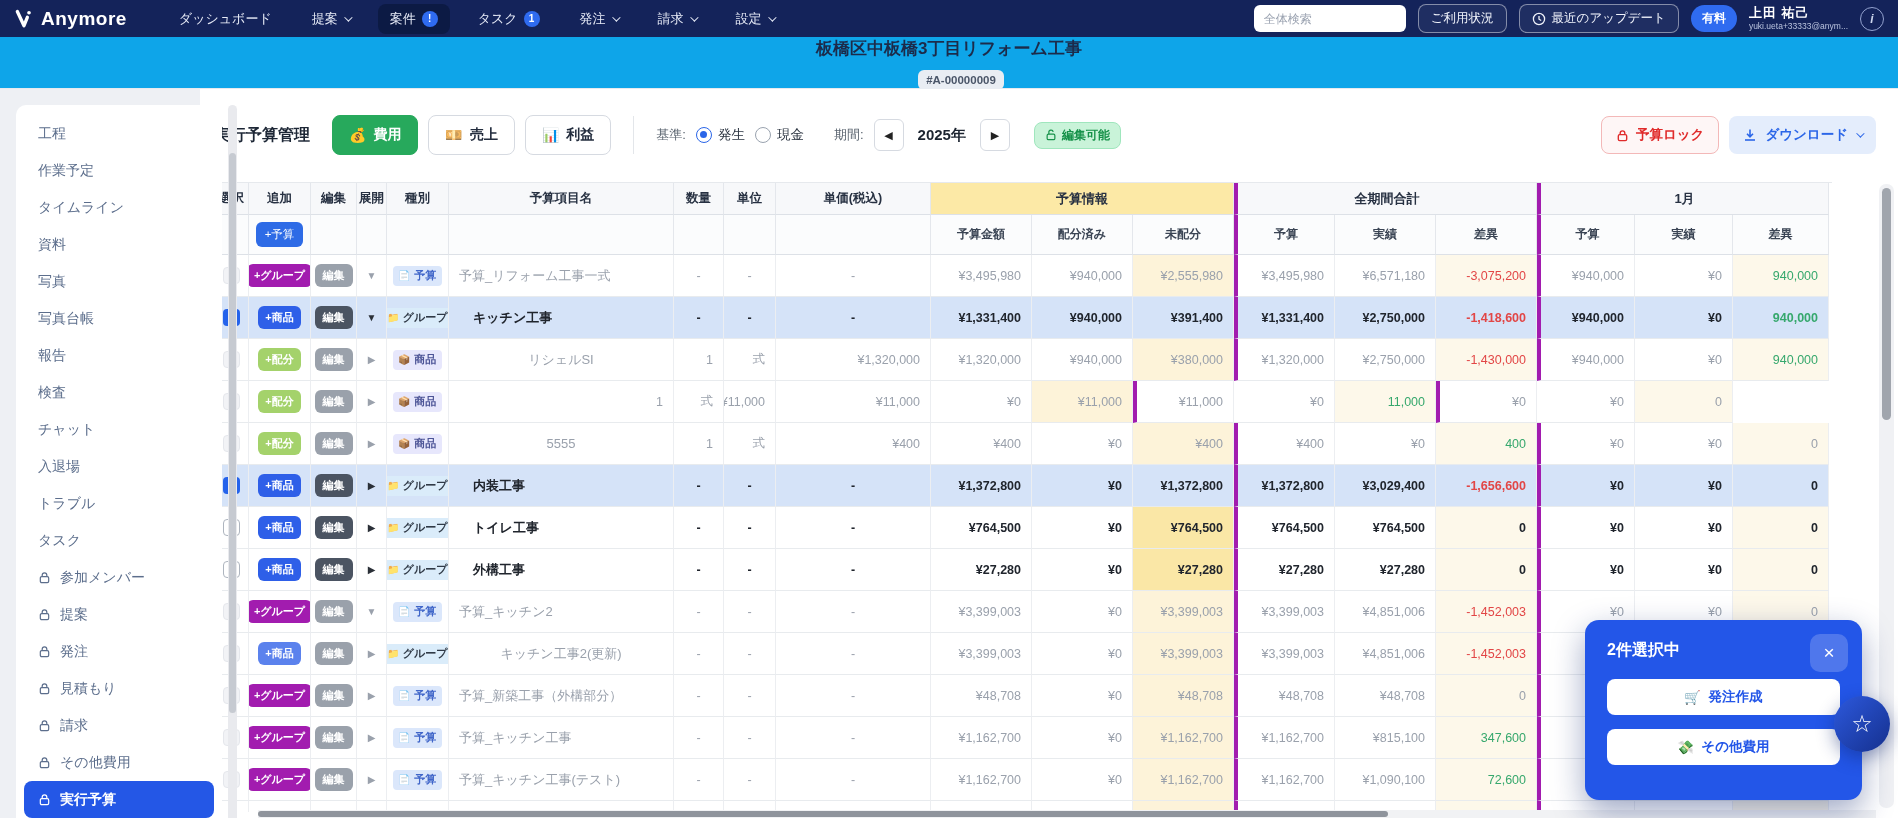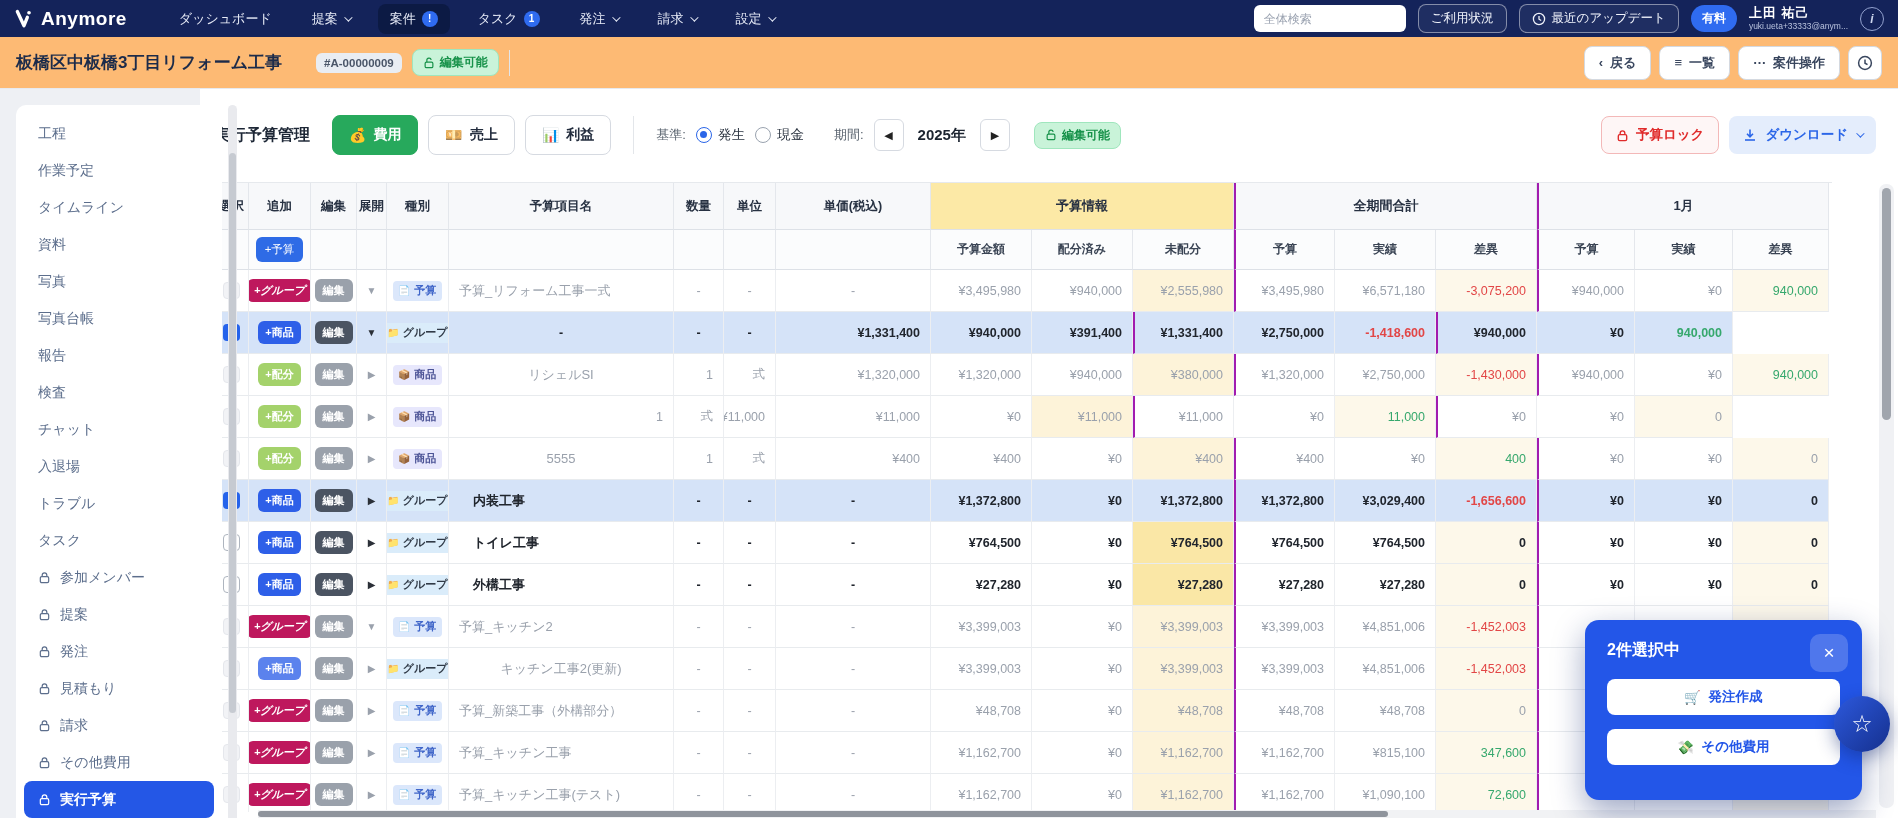--- a/index.html
+++ b/index.html
@@ -18,21 +18,21 @@
   .nav-right{margin-left:auto;display:flex;align-items:center;gap:12px;}
   .searchbox{width:152px;height:27px;border-radius:6px;border:none;background:#fff;font-size:12px;padding:0 10px;color:#333;outline:none;}
   .searchbox::placeholder{color:#9aa2b0;}
   .navbtn{height:29px;display:flex;align-items:center;gap:6px;padding:0 12px;border:1px solid rgba(255,255,255,.45);border-radius:8px;background:rgba(255,255,255,.05);color:#f0f3fb;font-size:12.5px;cursor:pointer;white-space:nowrap;}
   .planbadge{background:#2f6bf0;color:#fff;font-size:12px;font-weight:700;border-radius:14px;padding:5px 11px;}
   .userblock{line-height:1.25;}
   .uname{font-size:13px;font-weight:700;color:#fff;letter-spacing:1px;}
   .umail{font-size:8.5px;color:#b9c3de;}
   .infobtn{width:24px;height:24px;border-radius:50%;border:1.4px solid #93a2cf;color:#cdd6ee;display:flex;align-items:center;justify-content:center;font-size:12px;font-style:italic;font-weight:700;cursor:pointer;}
   
-  .titlebar{height:52px;background:#fdba74;display:flex;align-items:center;padding:0 16px;border-bottom:1px solid #e7eaef;gap:10px;}
+  .titlebar{height:52px;background:#0ea5e9;display:flex;align-items:center;padding:0 16px;border-bottom:1px solid #e7eaef;gap:10px;flex-direction:column;}
   .ptitle{font-size:17px;font-weight:800;color:#1c2b4a;white-space:nowrap;}
   .codechip{background:#e9edf3;color:#4a5568;font-size:11.5px;font-weight:700;border-radius:6px;padding:4px 8px;margin-left:24px;}
   .greenchip{display:flex;align-items:center;gap:5px;background:#c9f3d9;border:1px solid #9fe6bd;color:#17924a;font-size:12px;font-weight:700;border-radius:8px;padding:4px 10px;}
   .vline{width:1px;height:26px;background:#e2e5ea;}
   .tb-right{margin-left:auto;display:flex;align-items:center;gap:8px;}
   .tbbtn{height:34px;display:flex;align-items:center;gap:7px;padding:0 14px;border:1px solid #d4d9e0;border-radius:8px;background:#fff;color:#39465e;font-size:13px;font-weight:700;cursor:pointer;white-space:nowrap;}
   .tbbtn.icononly{width:34px;padding:0;justify-content:center;}
   
   .content{display:flex;height:729px;}
   .sidecol{width:200px;position:relative;flex:none;}
@@ -56,27 +56,27 @@
   .radio.sel .rdot::after{content:"";position:absolute;left:3px;top:3px;width:7px;height:7px;border-radius:50%;background:#2b66e8;}
   .stepbtn{width:30px;height:32px;border:1px solid #d6dae1;border-radius:6px;background:#fff;display:flex;align-items:center;justify-content:center;font-size:11px;color:#222;cursor:pointer;}
   .yearlbl{font-size:15px;font-weight:800;color:#1c2430;margin:0 4px;white-space:nowrap;}
   .spacer{flex:1;}
   .lockbtn{height:38px;display:flex;align-items:center;gap:7px;padding:0 14px;border:1px solid #f3b8b8;border-radius:8px;background:#fef6f6;color:#e02b2b;font-size:13.5px;font-weight:800;cursor:pointer;white-space:nowrap;}
   .dlbtn{height:38px;display:flex;align-items:center;gap:8px;padding:0 14px;border:none;border-radius:8px;background:#e4edfc;color:#2b66e8;font-size:13.5px;font-weight:800;cursor:pointer;white-space:nowrap;}
   .dlbtn .chev{border-color:#2b66e8;}
   
   .table-wrap{margin-left:14px;width:1618px;height:630px;overflow:hidden;border-left:1px solid #e6e9ed;}
   .grid18{display:grid;grid-template-columns:34px 62px 46px 30px 62px 225px 50px 52px 155px 101px 101px 101px 101px 101px 101px 98px 98px 96px;}
-  .thead-r1{height:48px;border-top:1px solid #e6e9ed;}
+  .thead-r1{height:33px;border-top:1px solid #e6e9ed;}
   .thead-r2{height:40px;}
   .hcell,.hgroup,.h2cell{display:flex;align-items:center;justify-content:center;background:#f7f8fa;border-right:1px solid #e4e7ec;border-bottom:1px solid #dde1e7;font-size:12.5px;font-weight:800;color:#273142;}
   .hgroup{grid-column:span 3;font-size:13px;}
   .hgroup.accent{background:#fce9a6;}
   .h2cell{font-weight:700;font-size:12px;color:#3a4454;background:#fbfcfd;}
-  .thick{border-left:2px solid #a21caf;}
+  .thick{border-left:4px solid #a21caf;}
   .addbudget{background:#2e6be6;color:#fff;border:none;border-radius:6px;font-size:11.5px;font-weight:400;padding:5px 9px;cursor:pointer;}
   .trow{height:42px;background:#fff;}
   .trow .cell{display:flex;align-items:center;border-right:1px solid #eceef1;border-bottom:1px solid #e8ebee;font-size:13px;color:#262b33;justify-content:center;overflow:hidden;}
   .trow .num{justify-content:flex-end;padding-right:10px;font-size:12.5px;}
   .trow .num.dash{justify-content:center;padding-right:0;}
   .c-name{justify-content:flex-start !important;padding-left:10px;font-size:13px;white-space:nowrap;}
   .c-name.indent{padding-left:24px;}
   .c-name.center{justify-content:center !important;padding-left:0;}
   .muted .cell{color:#9aa1ac;}
   .bold .cell{color:#20252d;font-weight:700;}
@@ -85,21 +85,21 @@
   .c-diff{background:#fdf8ea;}
   .bold .c-unalloc{background:#fae7a6;}
   .selected .c-unalloc,.selected .c-diff{background:#d5e3f8;}
   .neg{color:#e24646 !important;}
   .pos{color:#36a86d !important;}
   .cb{width:17px;height:17px;border-radius:4px;display:flex;align-items:center;justify-content:center;cursor:pointer;}
   .cb.checked{background:#2563eb;color:#fff;font-size:12px;font-weight:700;}
   .cb.unchecked{background:#fff;border:1.7px solid #aeb5bf;}
   .cb.disabled{background:#f2f3f6;border:1px solid #e5e7ec;}
   .addbtn{border:none;border-radius:6px;color:#fff;font-size:11px;font-weight:800;padding:4px 7px;cursor:pointer;white-space:nowrap;}
-  .addbtn.group{background:#be185d;font-style:italic;}
+  .addbtn.group{background:#a21caf;}
   .addbtn.product{background:#2e5fe8;}
   .addbtn.alloc{background:#a4d26b;}
   .addbtn.dim{opacity:.78;}
   .editbtn{background:#9aa1ab;color:#fff;border:none;border-radius:6px;font-size:11px;font-weight:800;padding:4px 8px;cursor:pointer;}
   .bold .editbtn,.selected .editbtn{background:#4b5462;}
   .expand{font-size:10px;color:#9aa1ac;cursor:pointer;}
   .bold .expand,.selected .expand{color:#2b3038;}
   .tbadge{display:flex;align-items:center;gap:3px;border-radius:4px;font-size:11px;font-weight:700;padding:2.5px 6px;white-space:nowrap;}
   .tbadge .ticon{font-size:10px;}
   .b-budget{background:#dbe7fb;color:#4066c9;}
@@ -470,20 +470,21 @@
             </div>
     <div class="cell">
               <span class="expand">▼</span>
             </div>
     <div class="cell">
               <span class="tbadge b-group">
                 <span class="ticon">📁</span>
                 <span>グループ</span>
               </span>
             </div>
+    <div class="cell c-name indent">キッチン工事</div>
     <div class="cell num dash">-</div>
     <div class="cell num dash">-</div>
     <div class="cell num dash">-</div>
     <div class="cell num m0">¥1,331,400</div>
     <div class="cell num m1">¥940,000</div>
     <div class="cell num m2 c-unalloc">¥391,400</div>
     <div class="cell num m3 thick">¥1,331,400</div>
     <div class="cell num m4">¥2,750,000</div>
     <div class="cell num m5 c-diff neg">-1,418,600</div>
     <div class="cell num m6 thick">¥940,000</div>

